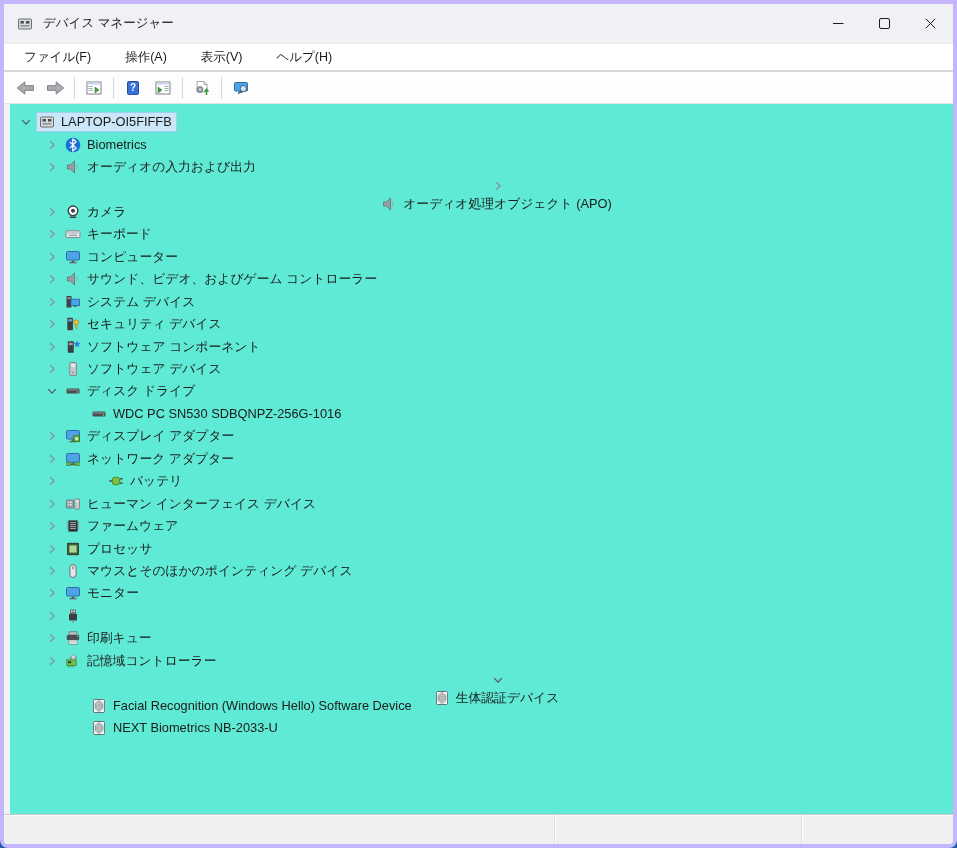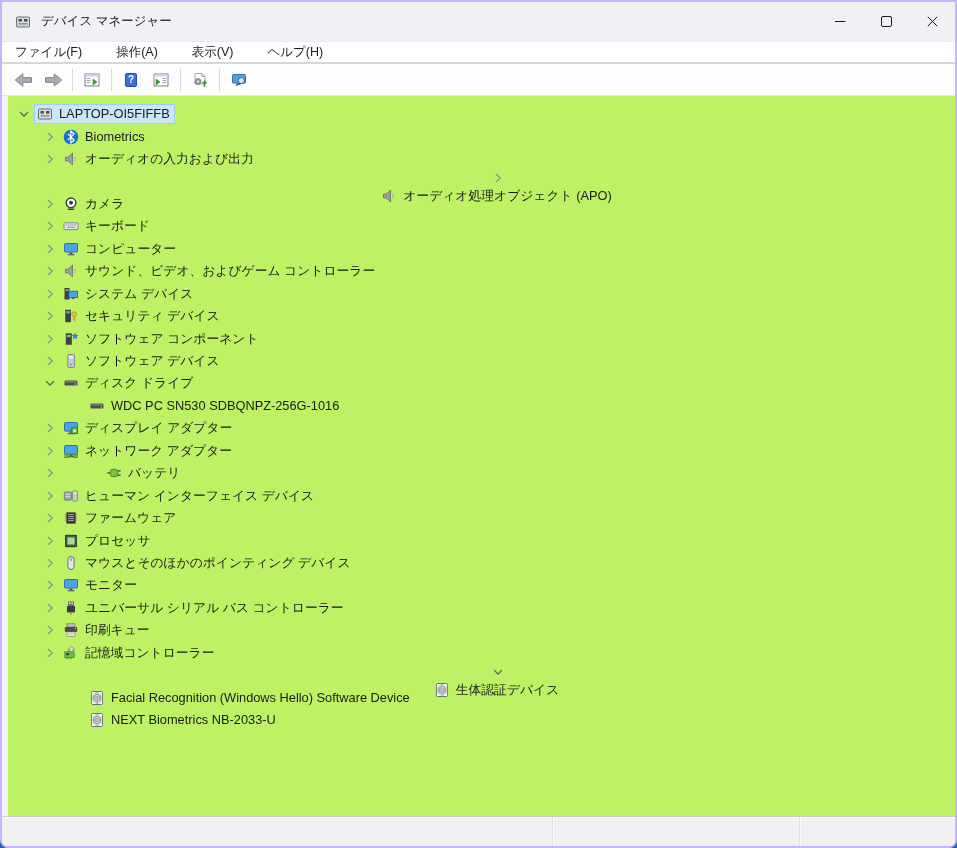--- a/index.html
+++ b/index.html
@@ -6,63 +6,63 @@
   html,body { width:957px; height:848px; }
   body {
     font-family:"Liberation Sans","DejaVu Sans",sans-serif;
     background:#2160a8; 
     overflow:hidden;
     -webkit-font-smoothing:antialiased;
   }
   .window {
     position:absolute; inset:0;
     background:#fff;
-    border:2px solid #c4b5fd;
+    border:4px solid #c4b5fd;
     border-radius:0 0 8px 8px;
     overflow:hidden;
     display:flex; flex-direction:column;
   }
   
   .titlebar {
     height:40px; background:#f0f1f4; flex:0 0 auto;
     display:flex; align-items:center;
     border-bottom:1px solid #e8e9eb;
   }
   .titlebar .app-icon { width:16px; height:16px; margin:0 10px 0 13px; flex:0 0 auto; }
   .titlebar .title { font-size:12.5px; color:#1b1b1b; }
   .win-controls { margin-left:auto; display:flex; height:100%; }
   .win-btn {
     width:46px; height:100%; display:flex; align-items:center; justify-content:center;
     background:transparent; border:none; cursor:default;
   }
   .win-btn svg { display:block; }
   
   .menubar {
-    height:22px; background:#ffffff; flex:0 0 auto;
-    display:flex; align-items:center; padding-left:3px;
+    height:28px; background:#ffffff; flex:0 0 auto;
+    display:flex; align-items:center; padding-left:10px;
     border-bottom:2px solid #d5d7da;
   }
   .menu-item {
     font-size:12.5px; color:#1b1b1b; padding:3px 10px; margin-right:14px;
     background:transparent; border:none;
   }
   
   .toolbar {
     height:32px; background:#fdfdfd; flex:0 0 auto;
     display:flex; align-items:center; padding-left:6px;
     border-bottom:1px solid #e3e4e6;
   }
   .tb-btn {
     width:30px; height:26px; display:flex; align-items:center; justify-content:center;
     background:transparent; border:none;
   }
   .tb-sep { width:1px; height:22px; background:#d6d8da; margin:0 4px; }
   
   .content {
-    flex:1 1 auto; background:#bef264; position:relative; overflow:hidden;
+    flex:1 1 auto; background:#5eead4; position:relative; overflow:hidden;
     border-left:6px solid #f2f3f4;
     padding-top:7px;
   }
   .tree-row {
     height:22.45px; display:flex; align-items:center; white-space:nowrap;
     font-size:12.8px; color:#1b1b1b;
   }
   .chev { width:20px; height:16px; flex:0 0 auto; display:flex; align-items:center; justify-content:center; }
   .hl { display:flex; align-items:center; padding:1px 4px 1px 2px; border:1px solid transparent; }
   .hl.sel { background:#cbe6f9; border-color:#9ed0f2; }
@@ -578,21 +578,20 @@
         <span class="hl">
           <span class="ticon">
             <svg viewBox="0 0 16 16" width="16" height="16" style="width:100%;height:100%">
               <rect x="5" y="1.5" width="6" height="4.2" fill="#6a6e72"></rect>
               <rect x="6.2" y="2.5" width="1.2" height="1.6" fill="#fff"></rect>
               <rect x="8.6" y="2.5" width="1.2" height="1.6" fill="#fff"></rect>
               <rect x="4" y="5.7" width="8" height="6.8" rx="1" fill="#3a3d40"></rect>
               <rect x="7.2" y="12.5" width="1.6" height="2.3" fill="#8f9396"></rect>
             </svg>
           </span>
-          <span class="tlabel">ユニバーサル シリアル バス コントローラー</span>
         </span>
       </div>
       <div class="tree-row" style="padding-left: 32px;">
         <span class="chev">
           <svg viewBox="0 0 16 16" width="16" height="16" style="width:100%;height:100%">
             <path d="M6.2 4.2l4 3.8-4 3.8" fill="none" stroke="#8a8f94" stroke-width="1.2"></path>
           </svg>
         </span>
         <span class="hl">
           <span class="ticon">

